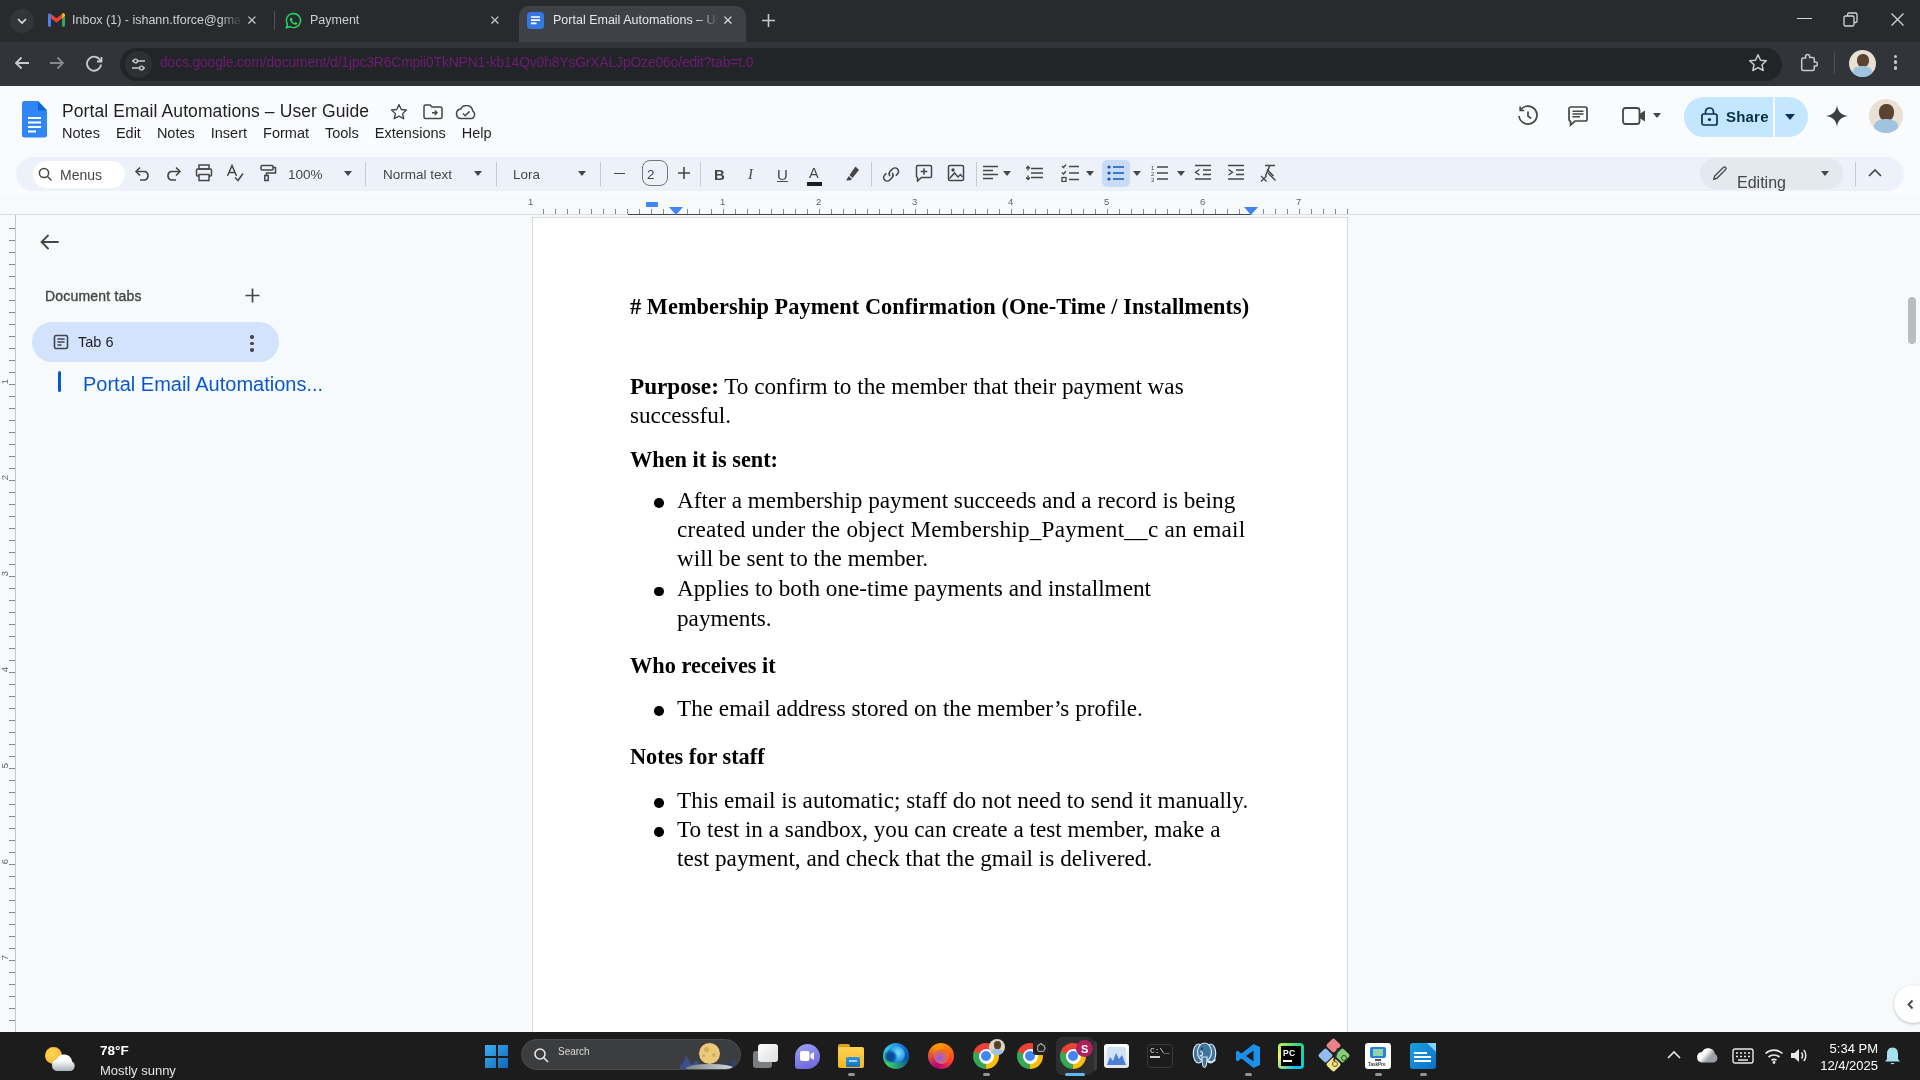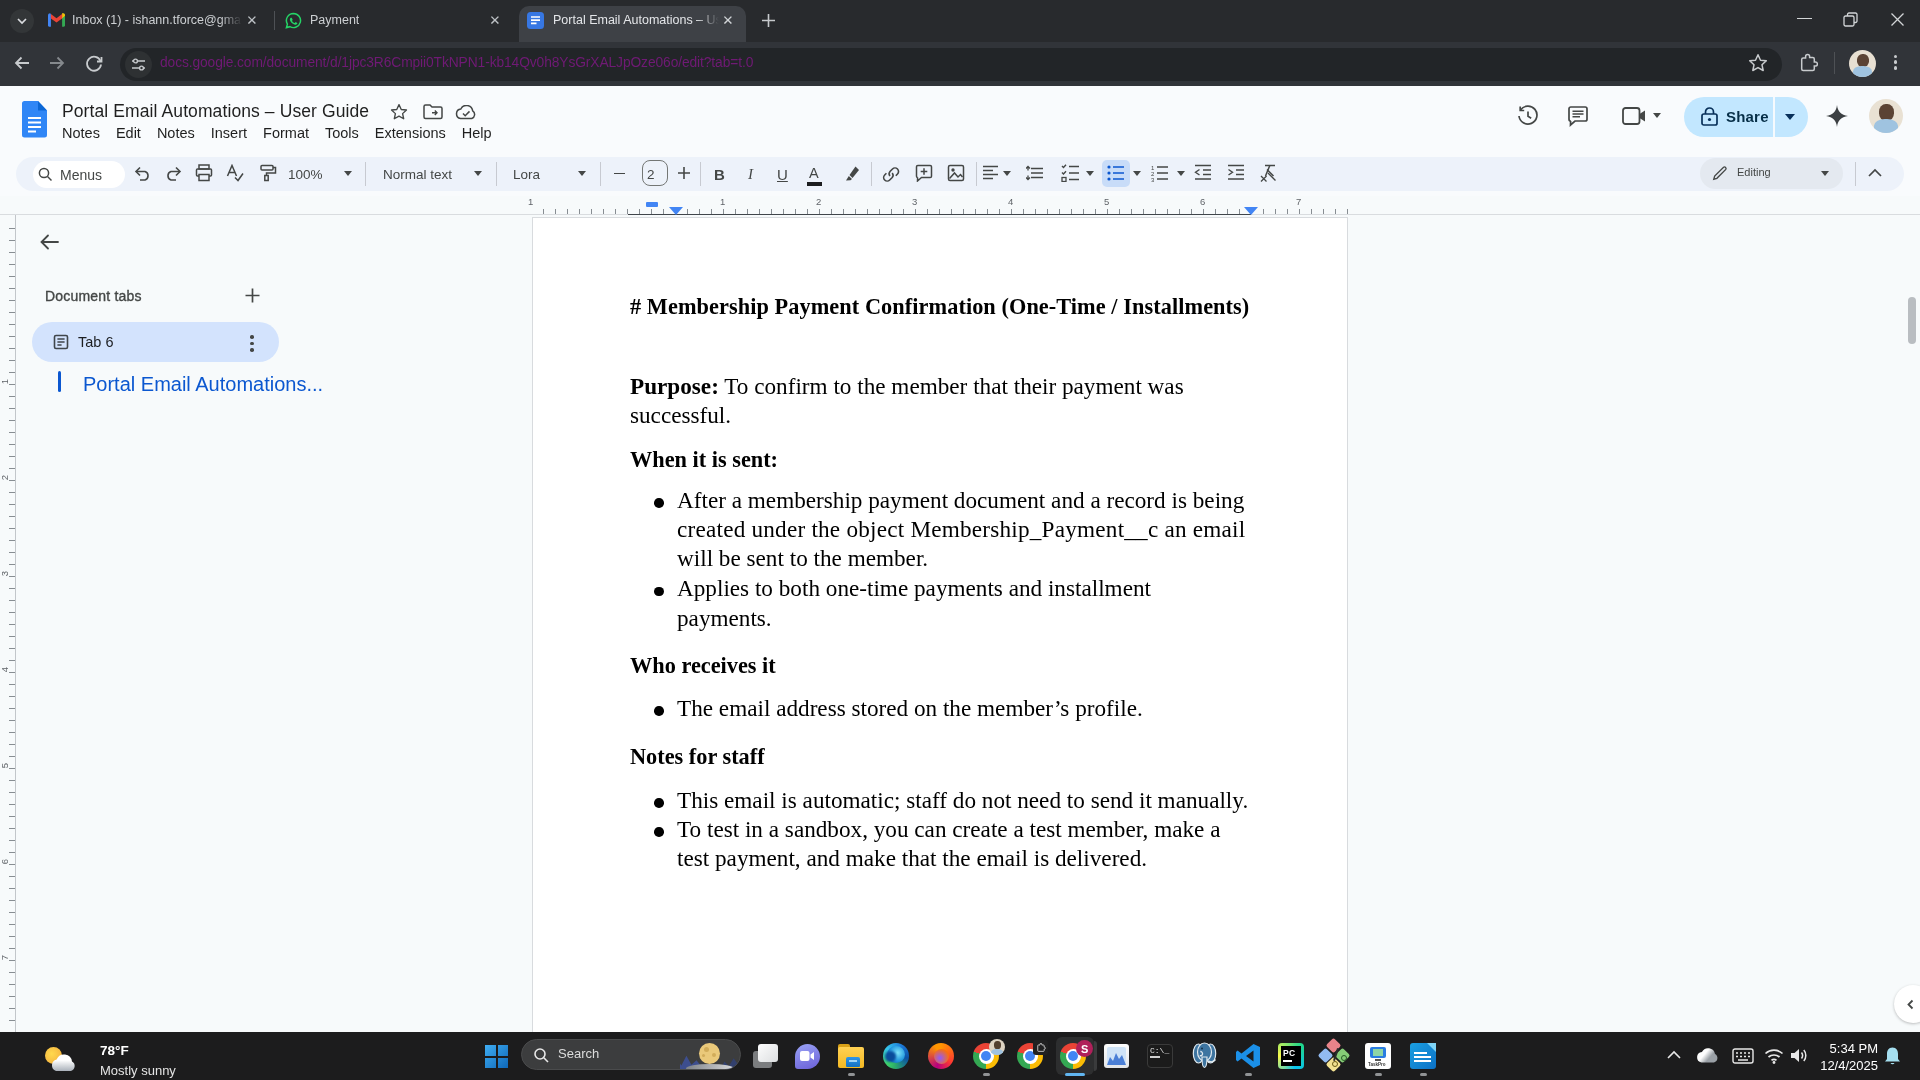--- a/index.html
+++ b/index.html
@@ -299,52 +299,52 @@
         <path d="M6 1.5 H16 M8 5.5 L14.5 12" stroke="#444746" stroke-width="1.5"></path>
         <path d="M10.8 1.5 L6.5 12" stroke="#444746" stroke-width="1.5"></path>
         <path d="M16.5 16.5 L9 9" stroke="#444746" stroke-width="1.3"></path>
         <path d="M2 12 L7.5 17.5 M2 17.5 L7.5 12" stroke="#444746" stroke-width="1.3"></path>
       </svg>
 
     <div class="abs" style="left:1700px;top:158px;width:143px;height:31px;border-radius:16px;background:#e4e9f0"></div>
     <svg class="abs" style="left:1712px;top:165px" width="16" height="16" viewBox="0 0 18 18">
         <path d="M2 16 L3 12.5 L13 2.5 A1.8 1.8 0 0 1 15.5 5 L5.5 15 Z" fill="none" stroke="#444746" stroke-width="1.5"></path>
       </svg>
-    <div class="abs" style="left:1737px;top:166px;font-size:11px;color:#444746">Editing</div>
+    <div class="abs" style="left:1737px;top:174px;font-size:16px;color:#444746">Editing</div>
     <div class="abs" style="left:1821px;top:171px;width:0;height:0;border-left:4px solid transparent;border-right:4px solid transparent;border-top:5px solid #444746"></div>
     <div class="abs" style="left:1855px;top:162px;width:1px;height:24px;background:#c7cad1"></div>
     <svg class="abs" style="left:1868px;top:168px" width="14" height="9" viewBox="0 0 14 9">
         <path d="M1 8 L7 2 L13 8" fill="none" stroke="#444746" stroke-width="1.7"></path>
       </svg>
   </div>
 
   <div id="canvas"></div>
   <div id="page"></div>
 
   <div id="doctext">
     <div class="t th" style="left:630px;top:296.3px;letter-spacing:.07px"><b># Membership Payment Confirmation (One-Time / Installments)</b></div>
     <div class="t" style="left:630px;top:374.6px"><b>Purpose:</b> To confirm to the member that their payment was</div>
     <div class="t" style="left:630px;top:403.6px">successful.</div>
     <div class="t th" style="left:630px;top:449.3px"><b>When it is sent:</b></div>
     <div class="blt" style="left:654.4px;top:498.3px"></div>
-    <div class="t" style="left:677px;top:488.6px">After a membership payment document and a record is being</div>
+    <div class="t" style="left:677px;top:488.6px">After a membership payment succeeds and a record is being</div>
     <div class="t" style="left:677px;top:517.6px;letter-spacing:.22px">created under the object Membership_Payment__c an email</div>
     <div class="t" style="left:677px;top:547.2px">will be sent to the member.</div>
     <div class="blt" style="left:654.4px;top:586.8px"></div>
     <div class="t" style="left:677px;top:576.6px">Applies to both one-time payments and installment</div>
     <div class="t" style="left:677px;top:606.6px">payments.</div>
     <div class="t th" style="left:630px;top:655.3px"><b>Who receives it</b></div>
     <div class="blt" style="left:654.4px;top:706.3px"></div>
     <div class="t" style="left:677px;top:696.6px">The email address stored on the member’s profile.</div>
     <div class="t th" style="left:630px;top:745.7px"><b>Notes for staff</b></div>
     <div class="blt" style="left:654.4px;top:798.3px"></div>
     <div class="t" style="left:677px;top:788.6px">This email is automatic; staff do not need to send it manually.</div>
     <div class="blt" style="left:654.4px;top:827.3px"></div>
     <div class="t" style="left:677px;top:817.6px">To test in a sandbox, you can create a test member, make a</div>
-    <div class="t" style="left:677px;top:846.6px">test payment, and make that the email is delivered.</div>
+    <div class="t" style="left:677px;top:846.6px">test payment, and check that the gmail is delivered.</div>
   </div>
 
   <div id="rulers">
 
     <div class="abs" style="left:532px;top:208.5px;width:816px;height:6px;background:repeating-linear-gradient(90deg,transparent 0px,transparent 11px,#878d92 11px,#878d92 12px);"></div>
 
     <div class="abs" style="left:0;top:214px;width:1920px;height:1px;background:#d9dcdf;"></div>
     <div class="abs" style="left:628px;top:213.5px;width:623px;height:1.5px;background:#40454a;"></div>
 
     <div class="rnum" style="left:528px;top:196px">1</div>
@@ -429,21 +429,21 @@
         <div style="position:absolute;left:22px;top:14px;width:3px;height:3px;border-radius:50%;background:#d1ac59"></div>
         <div style="position:absolute;left:-8px;top:13px;width:36px;height:18px;background:#3d4e8e;clip-path:polygon(0 100%,14% 35%,26% 70%,40% 15%,54% 65%,68% 40%,82% 75%,100% 100%)"></div>
         <div style="position:absolute;left:40px;top:15px;width:22px;height:16px;background:#32406e;clip-path:polygon(0 100%,20% 40%,40% 70%,62% 20%,82% 60%,100% 45%,100% 100%)"></div>
         <div style="position:absolute;left:6px;top:24px;width:48px;height:9px;border-radius:50%;background:linear-gradient(90deg,#7e8287,#d9dadc)"></div>
       </div>
     </div>
     <svg class="abs" style="left:533px;top:1047px" width="17" height="17" viewBox="0 0 17 17">
         <circle cx="7" cy="7" r="5" fill="none" stroke="#e8e8e8" stroke-width="1.6"></circle>
         <path d="M10.8 10.8 L15 15" stroke="#e8e8e8" stroke-width="1.6"></path>
       </svg>
-    <div class="abs" style="left:558px;top:1046px;font-size:13px;color:#dcdcdc">Search</div>
+    <div class="abs" style="left:558px;top:1046px;font-size:10px;color:#dcdcdc">Search</div>
 
     <div class="abs" style="left:753px;top:1051px;width:19px;height:17px;border-radius:3px;background:#7b7d7f"></div>
     <div class="abs" style="left:758px;top:1044px;width:20px;height:18px;border-radius:3px;background:linear-gradient(135deg,#fdfdfd,#dcdee0)"></div>
 
     <div class="abs" style="left:795px;top:1044px;width:25px;height:25px;border-radius:50% 50% 50% 12%;background:linear-gradient(160deg,#9aa3f5,#6a5fd8)"></div>
     <svg class="abs" style="left:800px;top:1050px" width="15" height="12" viewBox="0 0 15 12">
         <rect x="0" y="1" width="9.5" height="10" rx="2" fill="#fff"></rect>
         <path d="M10.5 4.5 L14 2 V10 L10.5 7.5 Z" fill="#fff"></path>
       </svg>
 

